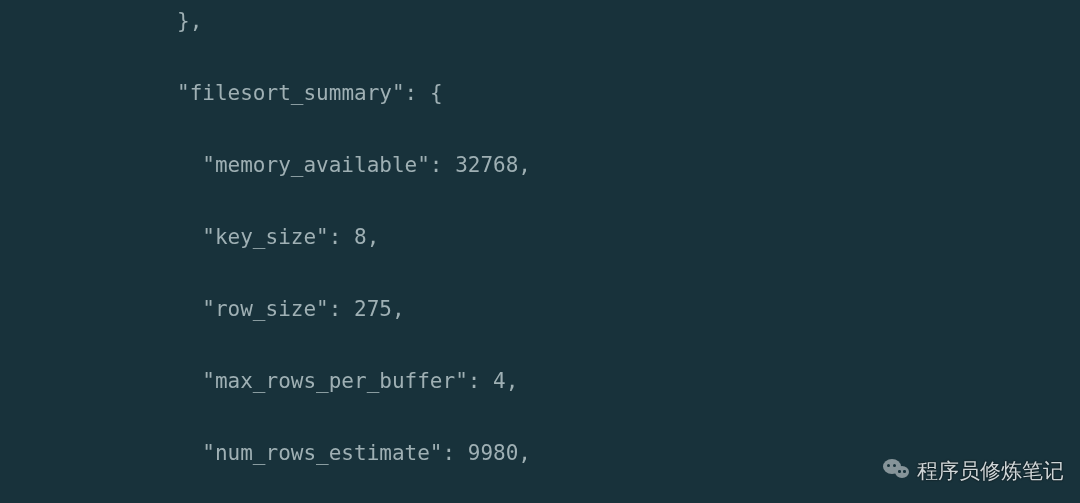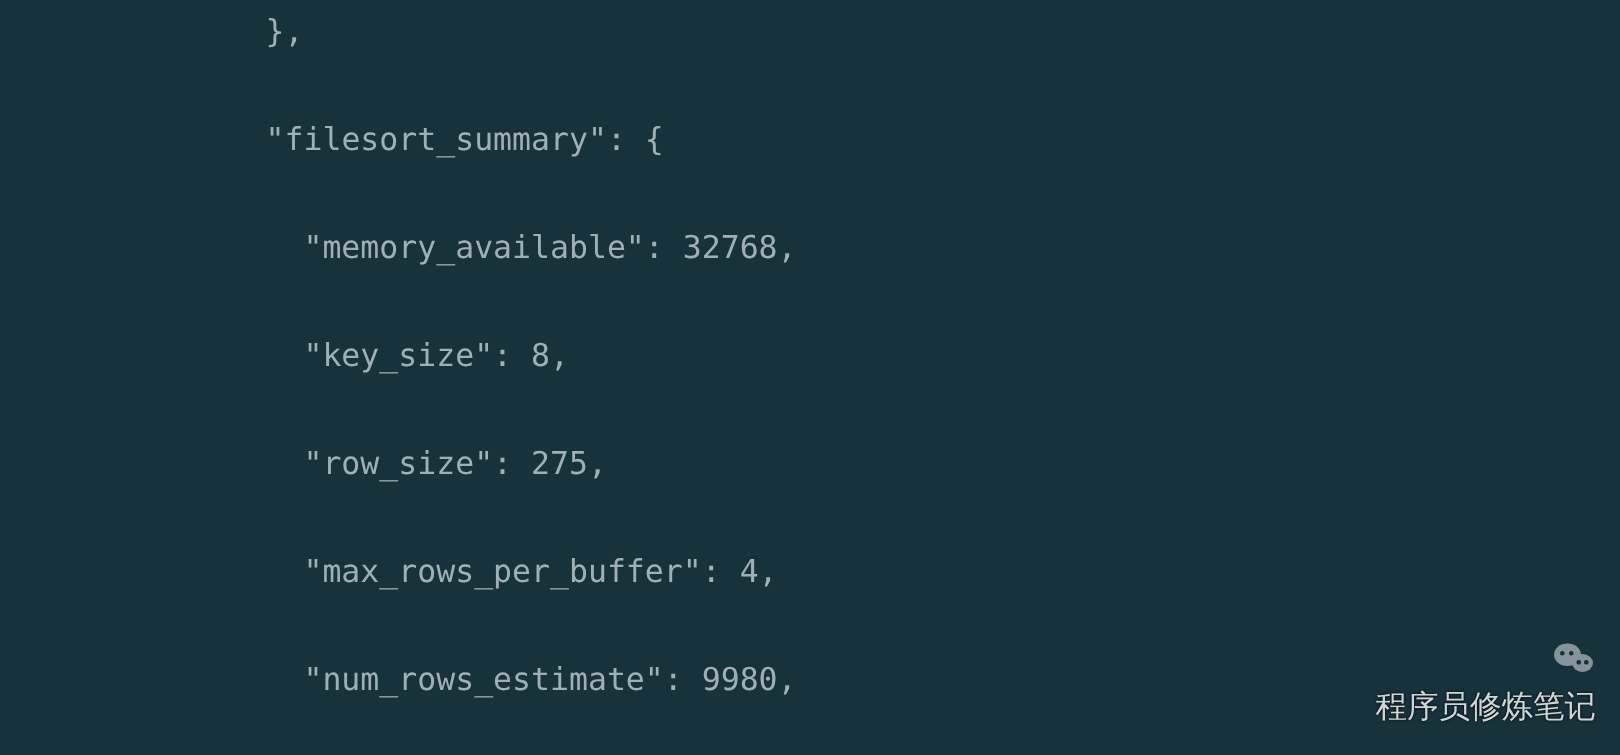--- a/index.html
+++ b/index.html
@@ -21,27 +21,26 @@
     position: absolute;
     top: 3px;
     left: 0;
   }
   .line { display: block; }
   .watermark {
     position: absolute;
     right: 16px;
     bottom: 18px;
     display: flex;
-    align-items: flex-end;
+    align-items: flex-start;
     gap: 6px;
     font-family: "PingFang SC", "Microsoft YaHei", sans-serif;
     font-size: 21px;
     color: #cfd6d8;
     text-shadow: 0 0 2px #000;
-    flex-direction: column;
   }
   .wechat-icon {
     width: 28px;
     height: 24px;
     position: relative;
     opacity: 0.6;
   }
   .bubble-big {
     position: absolute;
     width: 18px;

